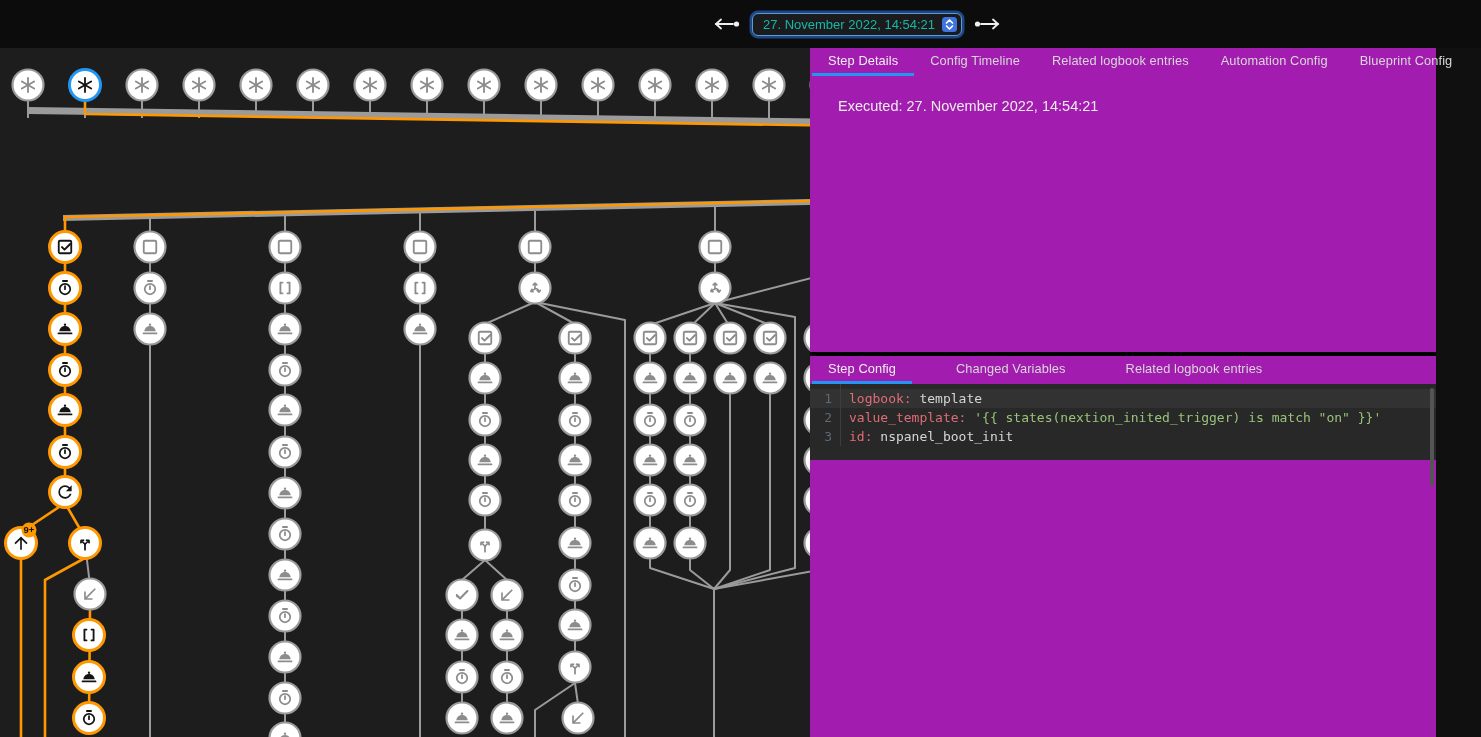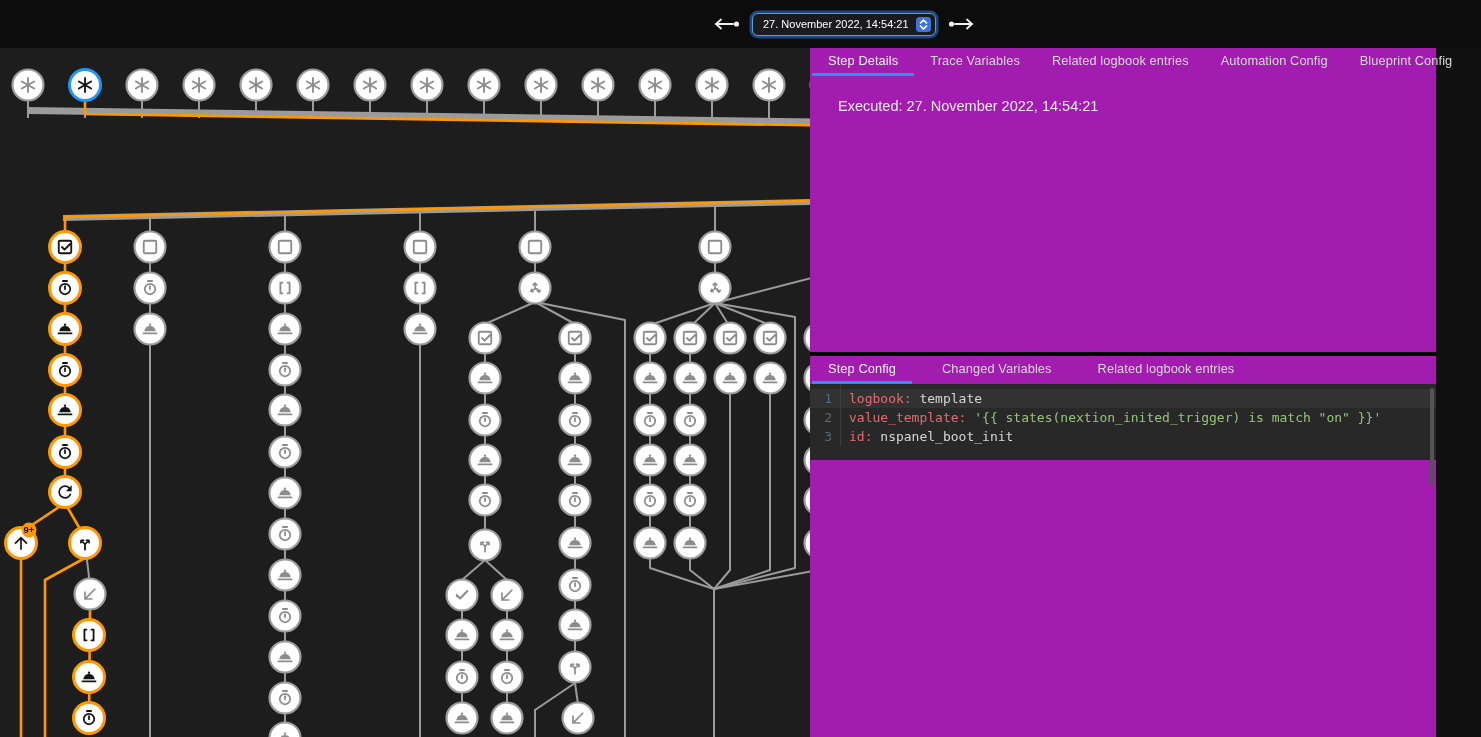--- a/index.html
+++ b/index.html
@@ -7,32 +7,32 @@
     font-family:"Liberation Sans", sans-serif; }
   #stage { position:relative; width:1481px; height:737px; background:#101010; }
 
   
   .topbar { position:absolute; left:0; top:0; width:1481px; height:48px; background:#0c0c0c; }
   .run-nav { position:absolute; left:713px; top:12px; height:24px; display:flex; align-items:center; gap:11px; }
   .ray-btn { width:28px; height:14px; display:flex; align-items:center; cursor:pointer; }
   .run-select { position:relative; height:23px; display:flex; align-items:center;
     background:#1b1b1d; border:1.5px solid #5b9bd8; border-radius:6px;
     box-shadow:0 0 0 2.5px rgba(38,101,196,.65); padding:0 4px 0 10px; gap:7px; cursor:pointer; }
-  .run-select .val { color:#ffffff; font-size:11px; white-space:nowrap; }
+  .run-select .val { color:#14b8a6; font-size:13px; white-space:nowrap; }
   .stepper { width:15px; height:15px; border-radius:3.5px; background:#3f74e0;
     display:flex; align-items:center; justify-content:center; }
 
   
   .graph { position:absolute; left:0; top:48px; width:855px; height:689px; background:#1d1d1d; overflow:hidden; }
   .graph svg { display:block; }
 
   
   .rightpane { position:absolute; left:810px; top:48px; width:626px; height:689px; background:#a21caf; }
   .tabrow { display:flex; justify-content:space-between; align-items:stretch; height:28px; padding:0 2px; }
-  .tabrow.left { justify-content:flex-start; gap:14px; }
+  .tabrow.left { justify-content:flex-start; gap:28px; }
   .tab { display:flex; align-items:center; padding:0 16px; color:#d8d8d8; font-size:12.8px;
     letter-spacing:.1px; cursor:pointer; border-bottom:3px solid transparent; white-space:nowrap; }
   .tab.active { border-bottom-color:#2196f3; color:#f0f0f0; }
   .executed { margin:22px 0 0 28px; color:#ececec; font-size:14.5px; }
 
   .bottompanel { position:absolute; left:0; top:304px; width:626px; }
   .divider { height:4px; background:#000; }
   .editor { background:#282828; padding:5px 0 14px 0; position:relative; }
   .codeline { display:flex; height:19px; line-height:19px;
     font-family:"DejaVu Sans Mono", monospace; font-size:13px; }
@@ -611,21 +611,21 @@
           <circle cx="860" cy="378" r="15.5" fill="#ffffff" stroke="#9b9b9b" stroke-width="2.2"></circle>
           <use href="#sym-service" x="850" y="368" width="20" height="20" style="color: rgb(140, 140, 140);"></use>
         </g>
       </svg>
   </div>
 
   <div class="rightpane">
 
     <div class="tabrow">
       <div class="tab active">Step Details</div>
-      <div class="tab">Trace Variables</div>
+      <div class="tab">Config Timeline</div>
       <div class="tab">Related logbook entries</div>
       <div class="tab">Automation Config</div>
       <div class="tab">Blueprint Config</div>
     </div>
     <div class="executed">Executed: 27. November 2022, 14:54:21</div>
 
     <div class="bottompanel">
       <div class="divider"></div>
       <div class="tabrow left">
         <div class="tab active">Step Config</div>

